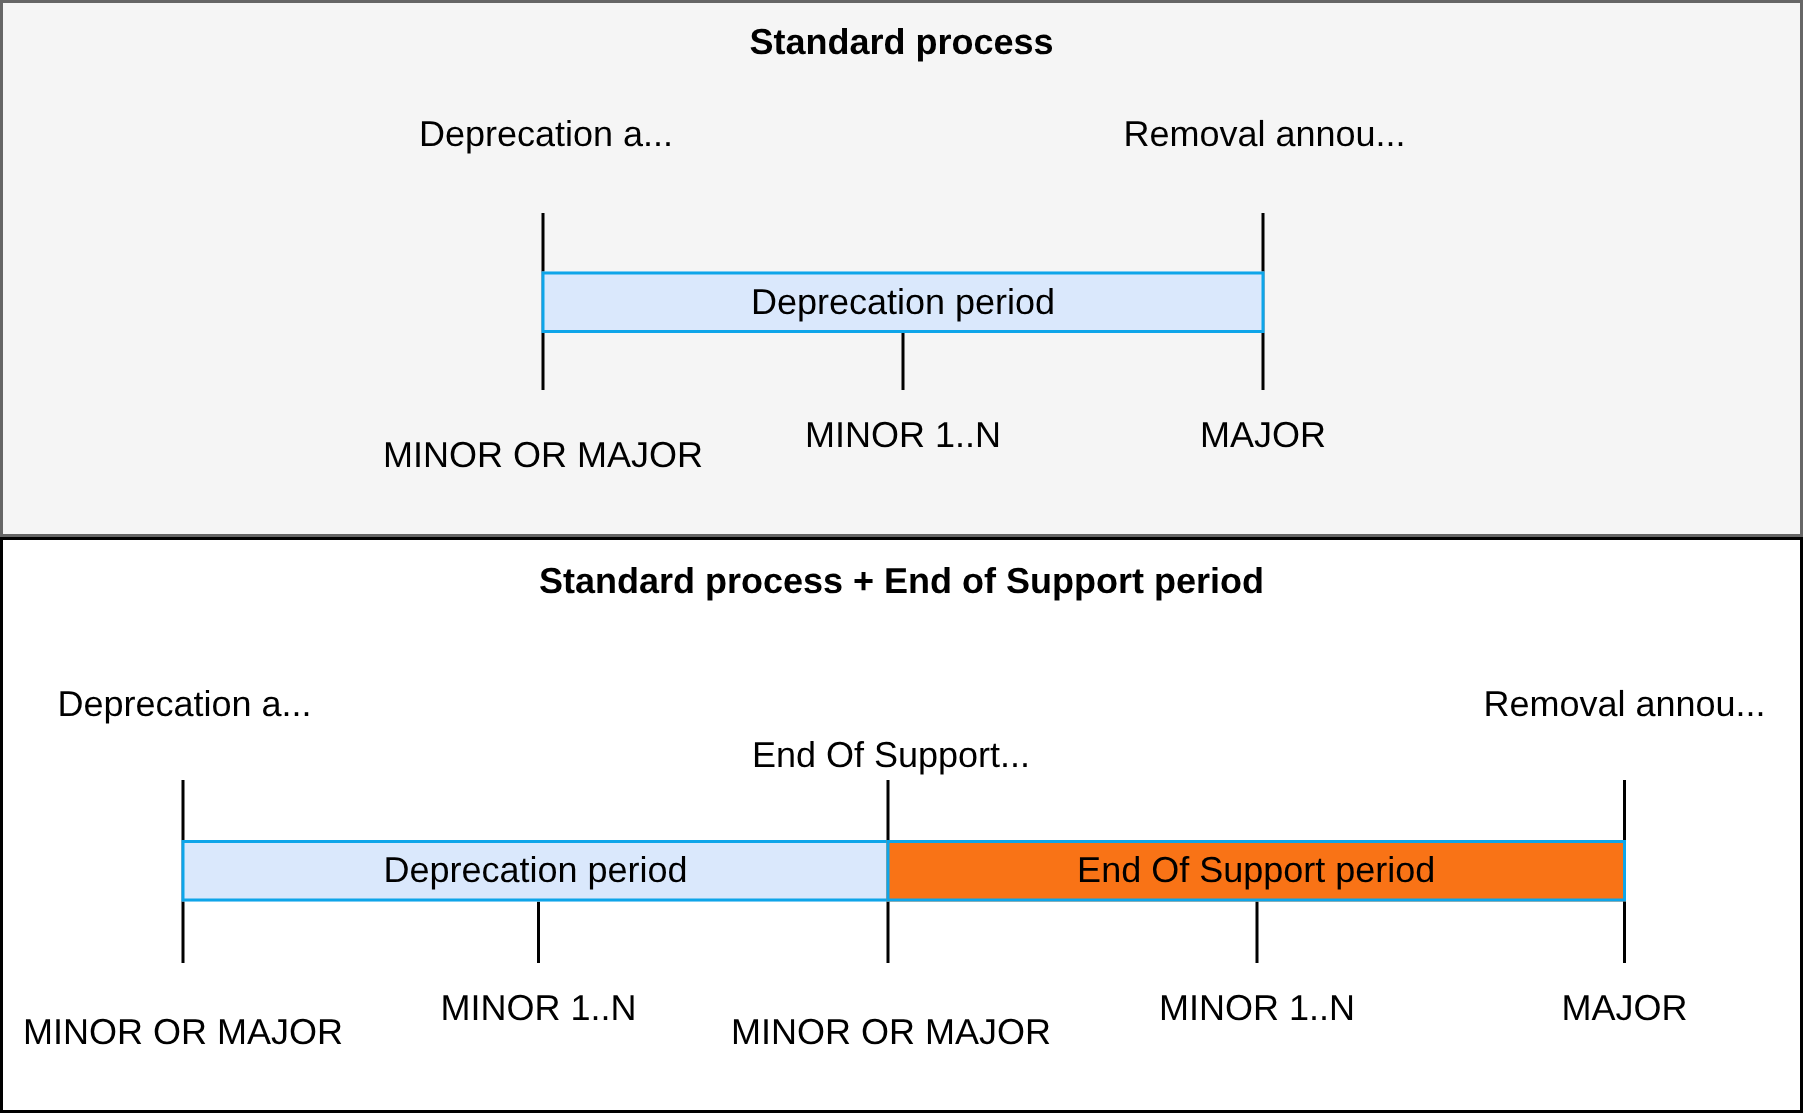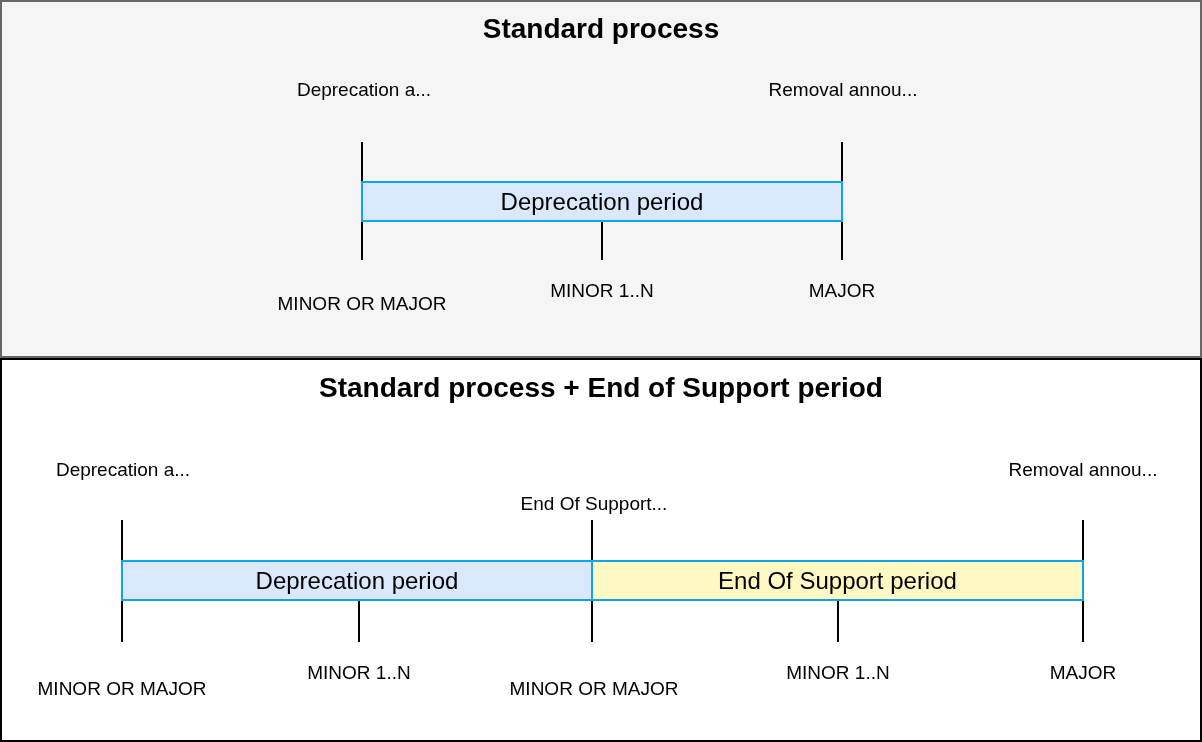--- a/index.html
+++ b/index.html
@@ -6,25 +6,25 @@
   #stage{
     position:relative;width:1202px;height:742px;
     font-family:"Liberation Sans","DejaVu Sans",sans-serif;
     color:#000;overflow:hidden;
   }
   .panel{position:absolute;box-sizing:border-box;left:0;width:1202px;}
   .panel-top{top:0;height:358px;background:#f5f5f5;border:2px solid #666666;}
   .panel-bottom{top:358px;height:384px;background:#ffffff;border:2px solid #000000;}
   .panel-title{
     position:absolute;left:0;width:100%;text-align:center;
-    font-weight:bold;font-size:28px;line-height:28px;
+    font-weight:bold;font-size:24px;line-height:28px;
   }
   .annot,.milestone{
     position:absolute;width:300px;text-align:center;
-    font-size:19px;line-height:28px;white-space:nowrap;
+    font-size:24px;line-height:28px;white-space:nowrap;
   }
   .tick{position:absolute;width:2px;background:#000000;}
   .bar{
     position:absolute;box-sizing:border-box;height:41px;
     border:2px solid #0ea5e9;
     display:flex;align-items:center;justify-content:center;
     font-size:24px;line-height:26px;white-space:nowrap;
   }
 </style>
 </head>
@@ -60,21 +60,21 @@
 
     <div class="tick" style="left:119px;top:160px;height:122px;"></div>
     <div class="tick" style="left:356px;top:241px;height:41px;"></div>
     <div class="tick" style="left:589px;top:160px;height:122px;"></div>
     <div class="tick" style="left:835px;top:241px;height:41px;"></div>
     <div class="tick" style="left:1080px;top:160px;height:122px;"></div>
 
     <div class="bar" style="left: 119px; top: 200px; width: 472px; background-color: rgb(218, 232, 252);">
       <span>Deprecation period</span>
     </div>
-    <div class="bar" style="left: 589px; top: 200px; width: 493px; background-color: #fef9c3;">
+    <div class="bar" style="left: 589px; top: 200px; width: 493px; background-color: #f97316;">
       <span>End Of Support period</span>
     </div>
 
     <div class="milestone" style="left:-30px;top:315px;">MINOR OR MAJOR</div>
     <div class="milestone" style="left:207px;top:299px;">MINOR 1..N</div>
     <div class="milestone" style="left:442px;top:315px;">MINOR OR MAJOR</div>
     <div class="milestone" style="left:686px;top:299px;">MINOR 1..N</div>
     <div class="milestone" style="left:931px;top:299px;">MAJOR</div>
   </div>
 

